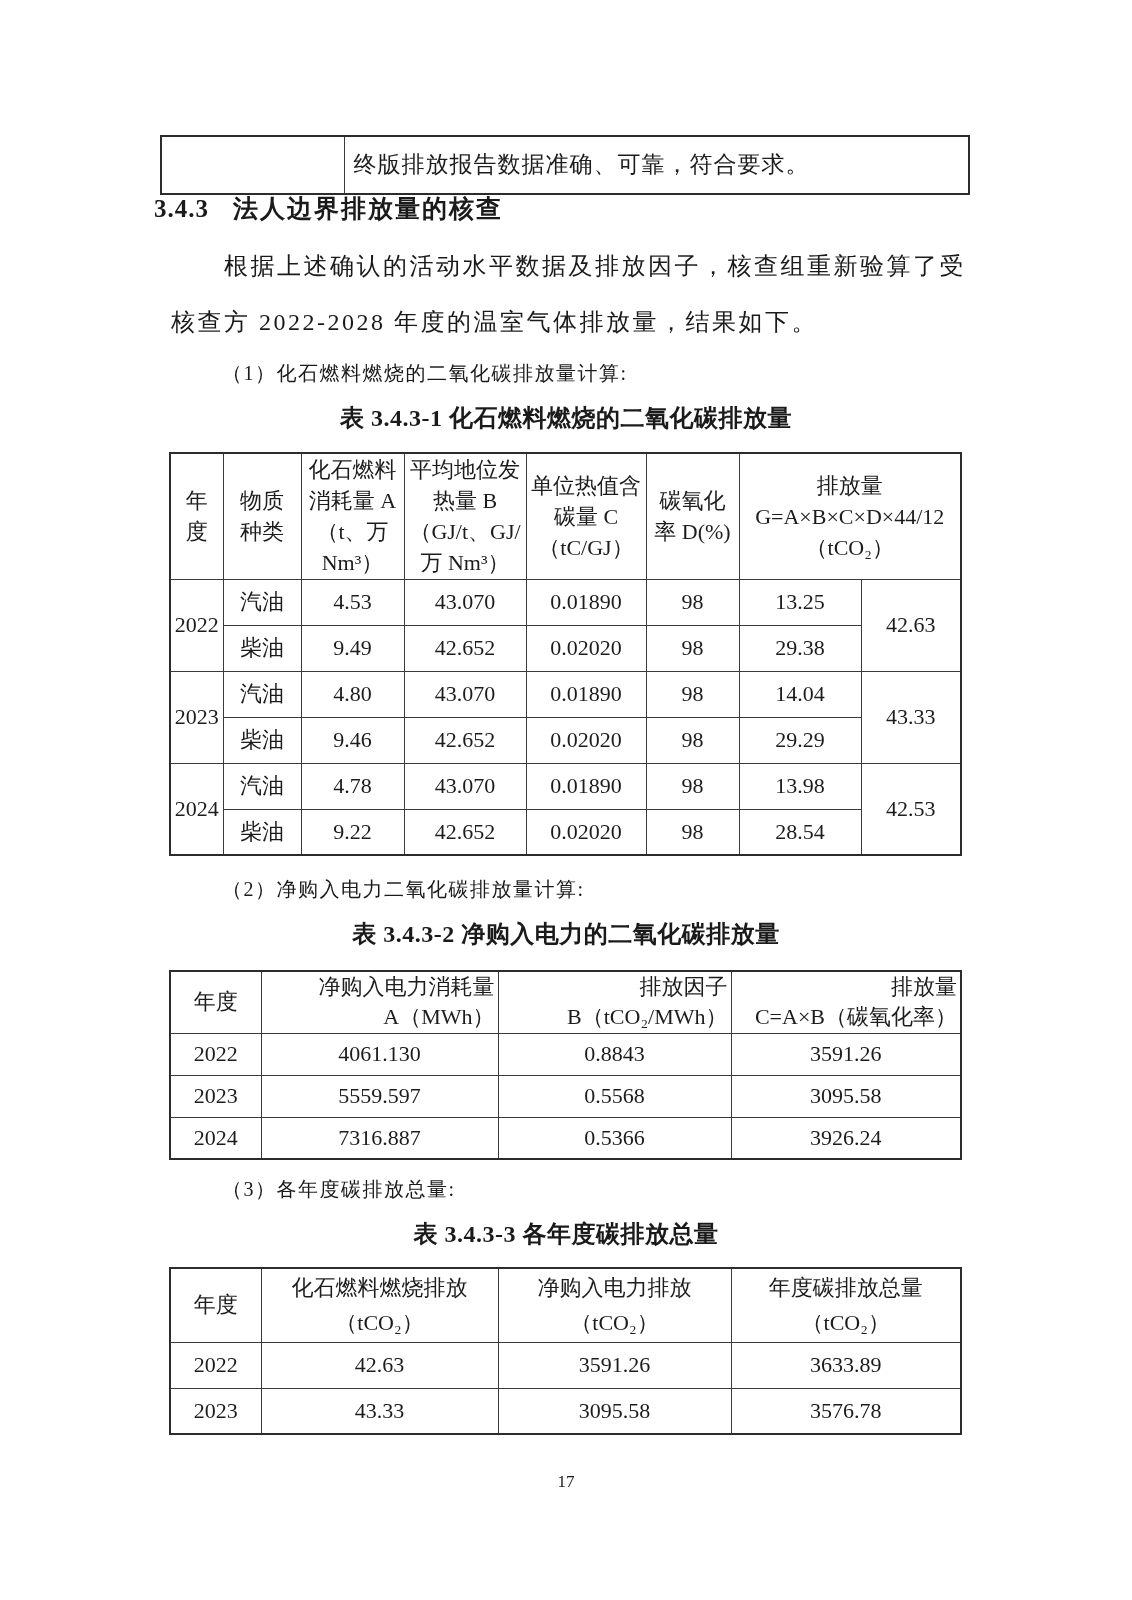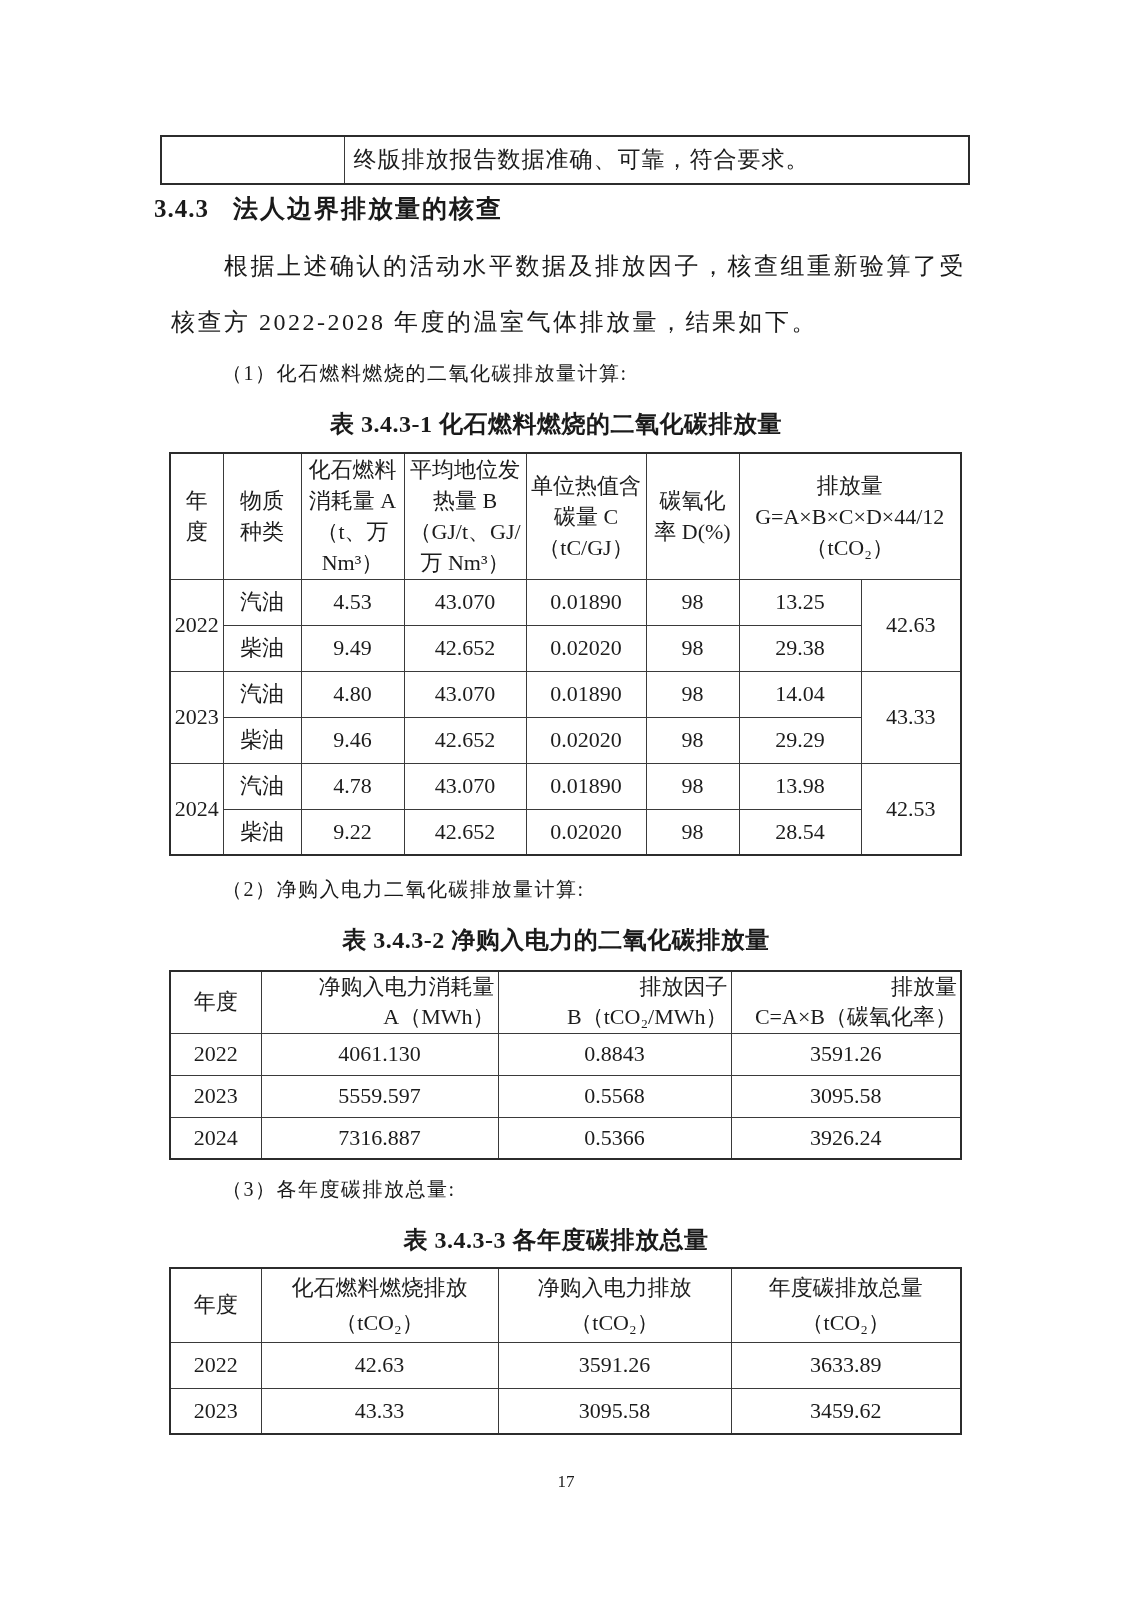--- a/index.html
+++ b/index.html
@@ -10,33 +10,33 @@
   }
   
   table.t{position:absolute;border-collapse:collapse;table-layout:fixed;background:#fff;}
   .t td,.t th{
     border:1.6px solid #3a3a3a;text-align:center;vertical-align:middle;
     font-weight:normal;font-size:22px;padding:0 3px;line-height:30px;color:#1c1c1c;
     overflow:hidden;
   }
   .t{border:2px solid #2c2c2c;}
   
-  .frag{left:160px;top:135px;width:810px;height:50px;}
+  .frag{left:160px;top:135px;width:810px;height:60px;}
   .frag td.note{text-align:left;padding-left:9px;font-size:23px;letter-spacing:1px;}
   
   .heading{position:absolute;left:154px;top:192px;font-size:25px;font-weight:bold;letter-spacing:1px;white-space:nowrap;}
   .heading .ht{margin-left:24px;letter-spacing:2px;}
   .para{position:absolute;font-size:24px;letter-spacing:2.5px;white-space:nowrap;}
   .p1{left:224px;top:250px;}
   .p2{left:171px;top:306px;}
   .item{position:absolute;left:222px;font-size:20px;letter-spacing:1.5px;white-space:nowrap;}
   .i1{top:360px;}
   .i2{top:876px;}
   .i3{top:1176px;}
-  .ttitle{position:absolute;left:160px;width:792px;text-align:center;font-size:24px;font-weight:bold;letter-spacing:0.5px;white-space:nowrap;margin-top:6px;}
+  .ttitle{position:absolute;left:170px;width:792px;text-align:center;font-size:24px;font-weight:bold;letter-spacing:0.5px;white-space:nowrap;}
   .tt1{top:402px;}
   .tt2{top:918px;}
   .tt3{top:1218px;}
   
   .t1{left:169px;top:452px;width:791px;}
   .t1 tr.hdr{height:126px;}
   .t1 tr.r{height:46px;}
   .t1 th{font-size:22px;line-height:31px;padding:0 4px;}
   
   .t2{left:169px;top:970px;width:791px;}
@@ -232,20 +232,20 @@
     <tr class="r">
       <td>2022</td>
       <td>42.63</td>
       <td>3591.26</td>
       <td>3633.89</td>
     </tr>
     <tr class="r">
       <td>2023</td>
       <td>43.33</td>
       <td>3095.58</td>
-      <td>3459.62</td>
+      <td>3576.78</td>
     </tr>
   </tbody>
     </table>
 
   <div class="pagenum">17</div>
 
 </div>
 
 </body></html>

